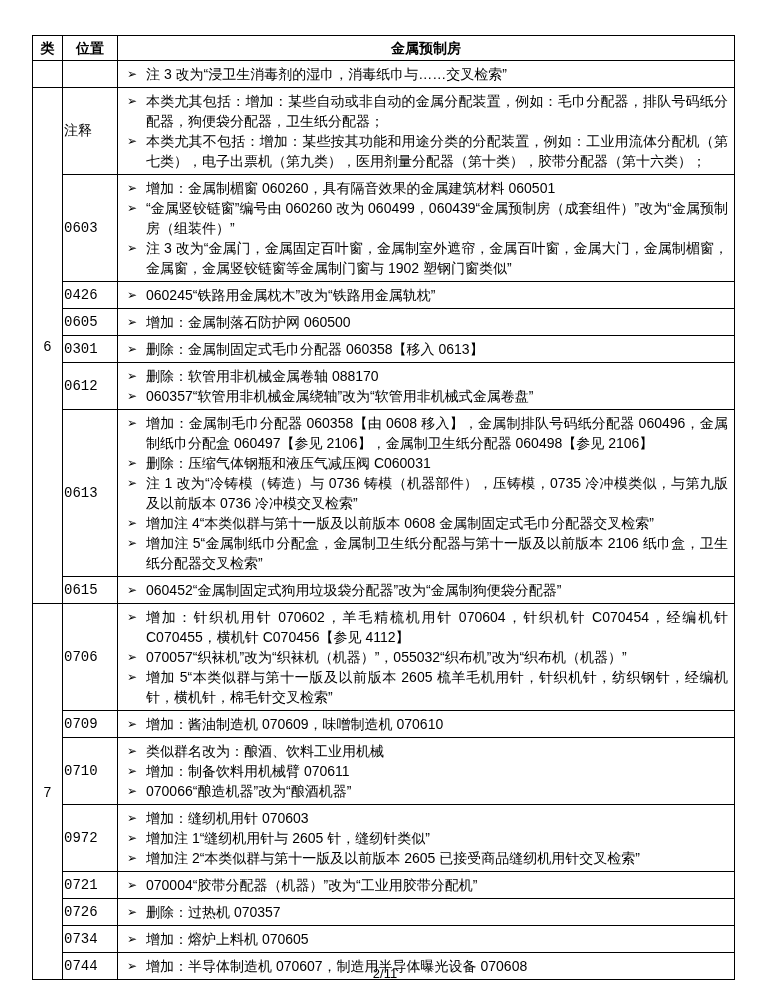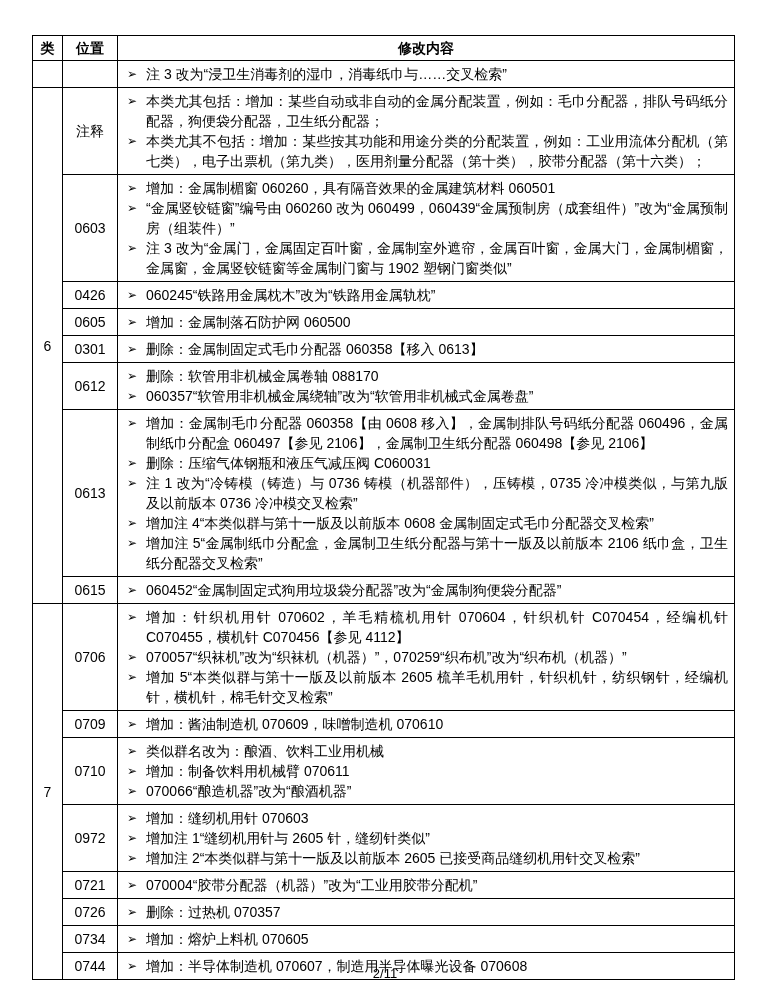--- a/index.html
+++ b/index.html
@@ -37,24 +37,25 @@
     line-height: 18px;
   }
   td.class-cell {
     font-size: 14px;
     text-align: center;
     vertical-align: middle;
     padding: 2px 1px;
   }
   td.pos-cell {
     font-size: 14px;
-    text-align: center;
+    text-align: left;
     vertical-align: middle;
     padding: 2px 1px;
     line-height: 19px;
+    font-family: Liberation Mono, monospace;
   }
   td.content-cell {
     font-size: 14px;
     vertical-align: middle;
     padding: 3px 6px 3px 0;
   }
   .item {
     position: relative;
     padding-left: 28px;
     line-height: 20px;
@@ -86,21 +87,21 @@
   <table class="revision-table">
     <colgroup>
       <col class="col-class">
       <col class="col-pos">
       <col class="col-content">
     </colgroup>
     <thead>
       <tr>
         <th class="hdr">类</th>
         <th class="hdr">位置</th>
-        <th class="hdr">修改内容</th>
+        <th class="hdr">金属预制房</th>
       </tr>
     </thead>
     <tbody id="table-body">
         <tr>
           <td class="class-cell" rowspan="1"></td>
           <td class="pos-cell"></td>
           <td class="content-cell">
             <div class="item"><span class="bullet">➢</span><span>注 3 改为“浸卫生消毒剂的湿巾，消毒纸巾与……交叉检索”</span></div>
           </td>
         </tr>
@@ -159,21 +160,21 @@
           <td class="pos-cell">0615</td>
           <td class="content-cell">
             <div class="item"><span class="bullet">➢</span><span>060452“金属制固定式狗用垃圾袋分配器”改为“金属制狗便袋分配器”</span></div>
           </td>
         </tr>
         <tr>
           <td class="class-cell" rowspan="8">7</td>
           <td class="pos-cell">0706</td>
           <td class="content-cell">
             <div class="item"><span class="bullet">➢</span><span>增加：针织机用针 070602，羊毛精梳机用针 070604，针织机针 C070454，经编机针 C070455，横机针 C070456【参见 4112】</span></div>
-            <div class="item"><span class="bullet">➢</span><span>070057“织袜机”改为“织袜机（机器）”，070259“织布机”改为“织布机（机器）”</span></div>
+            <div class="item"><span class="bullet">➢</span><span>070057“织袜机”改为“织袜机（机器）”，055032“织布机”改为“织布机（机器）”</span></div>
             <div class="item"><span class="bullet">➢</span><span>增加 5“本类似群与第十一版及以前版本 2605 梳羊毛机用针，针织机针，纺织钢针，经编机针，横机针，棉毛针交叉检索”</span></div>
           </td>
         </tr>
         <tr>
           <td class="pos-cell">0709</td>
           <td class="content-cell">
             <div class="item"><span class="bullet">➢</span><span>增加：酱油制造机 070609，味噌制造机 070610</span></div>
           </td>
         </tr>
         <tr>

